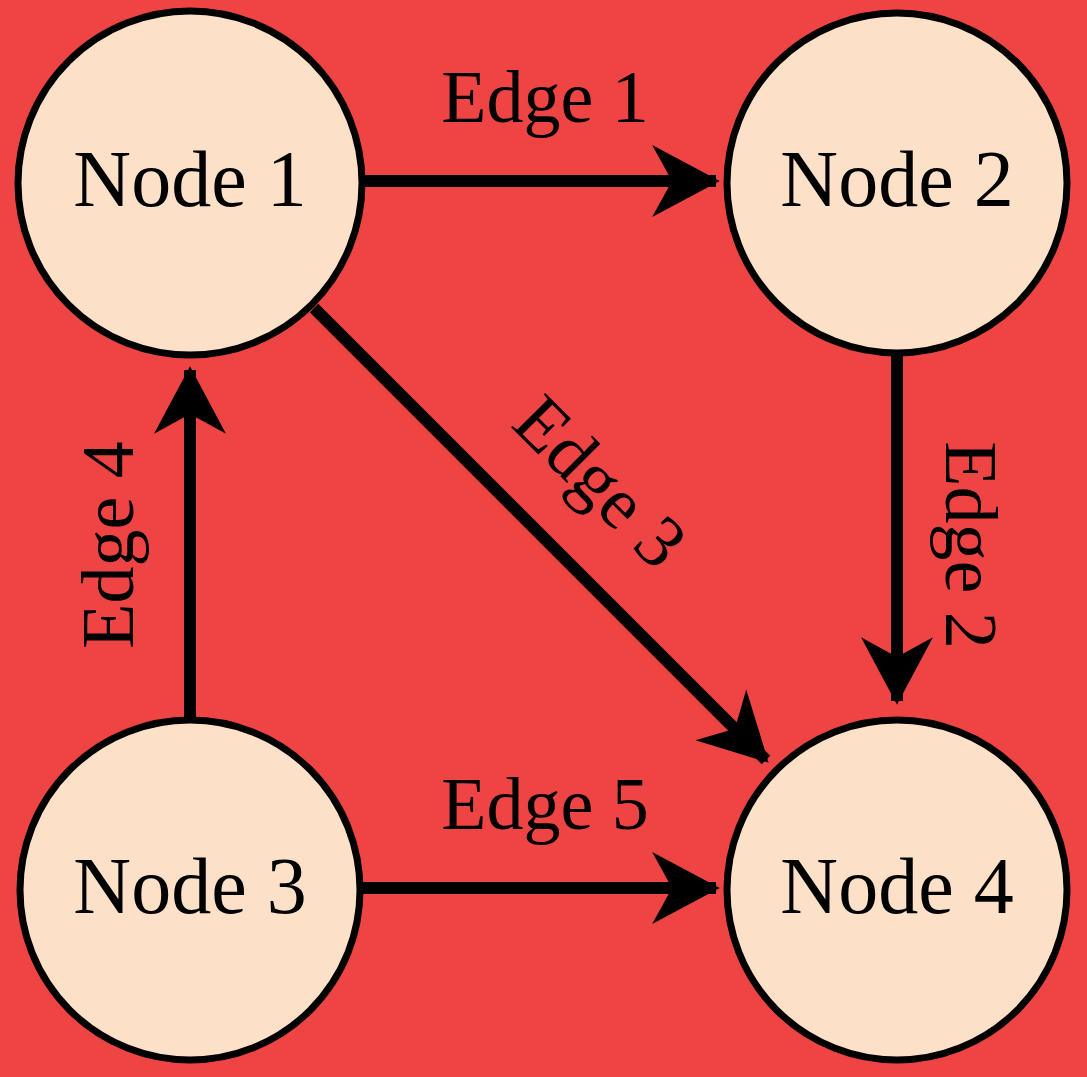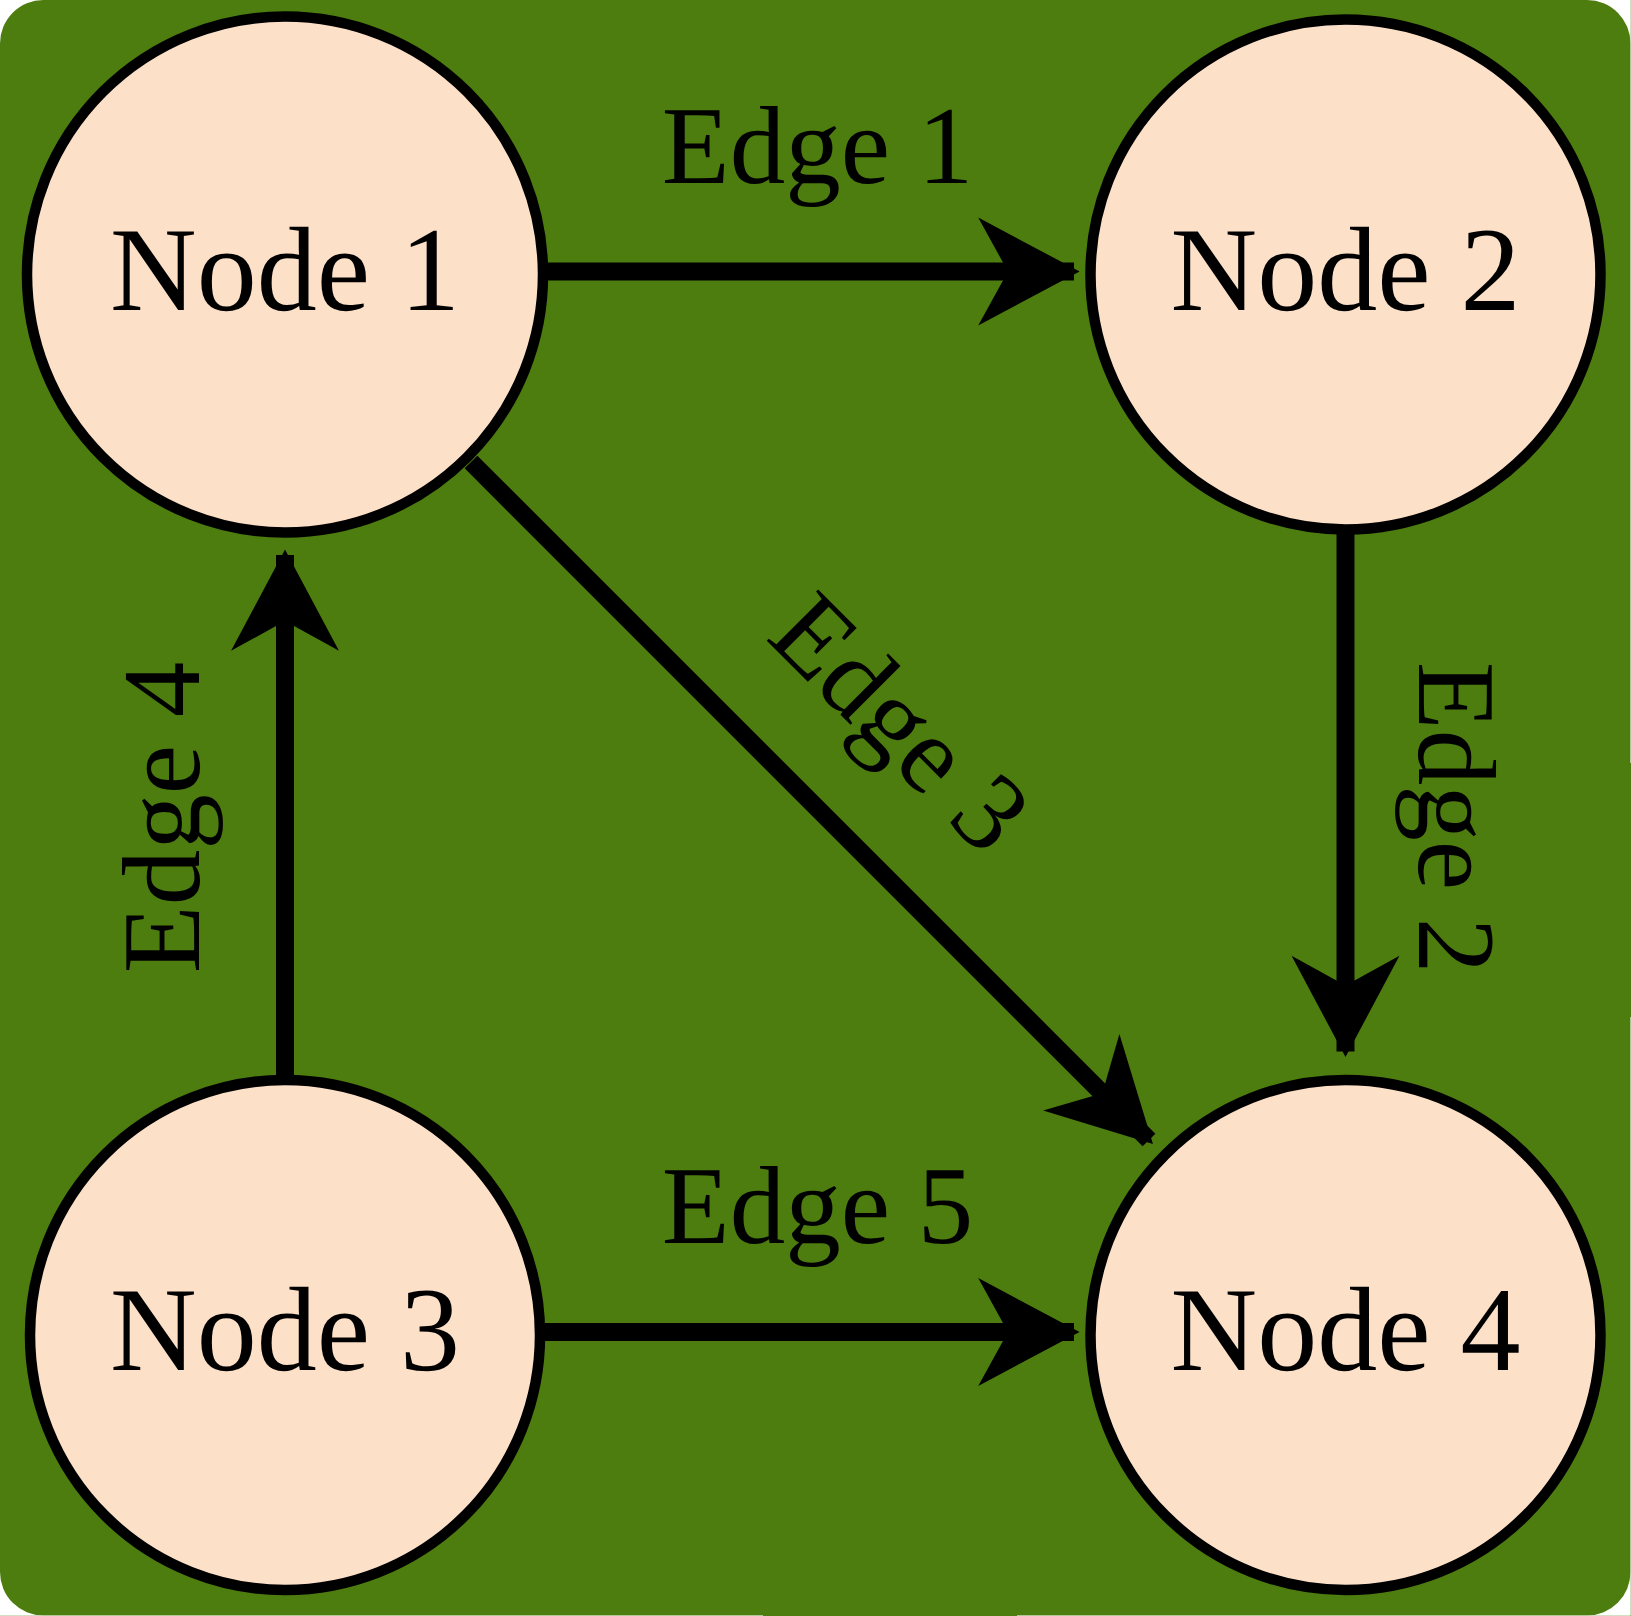--- a/index.html
+++ b/index.html
@@ -11,22 +11,21 @@
   body {
     width: 1087px;
     height: 1077px;
     overflow: hidden;
     font-family: "Liberation Serif", "DejaVu Serif", serif;
   }
   #diagram-root {
     position: relative;
     width: 1087px;
     height: 1077px;
-    background: #4d7c0f;
-    border-radius: 29px;
+    background: #ef4444;
   }
   svg#graph-canvas {
     display: block;
     width: 1087px;
     height: 1077px;
   }
   .node-circle {
     stroke: #000000;
     stroke-width: 7;
   }

